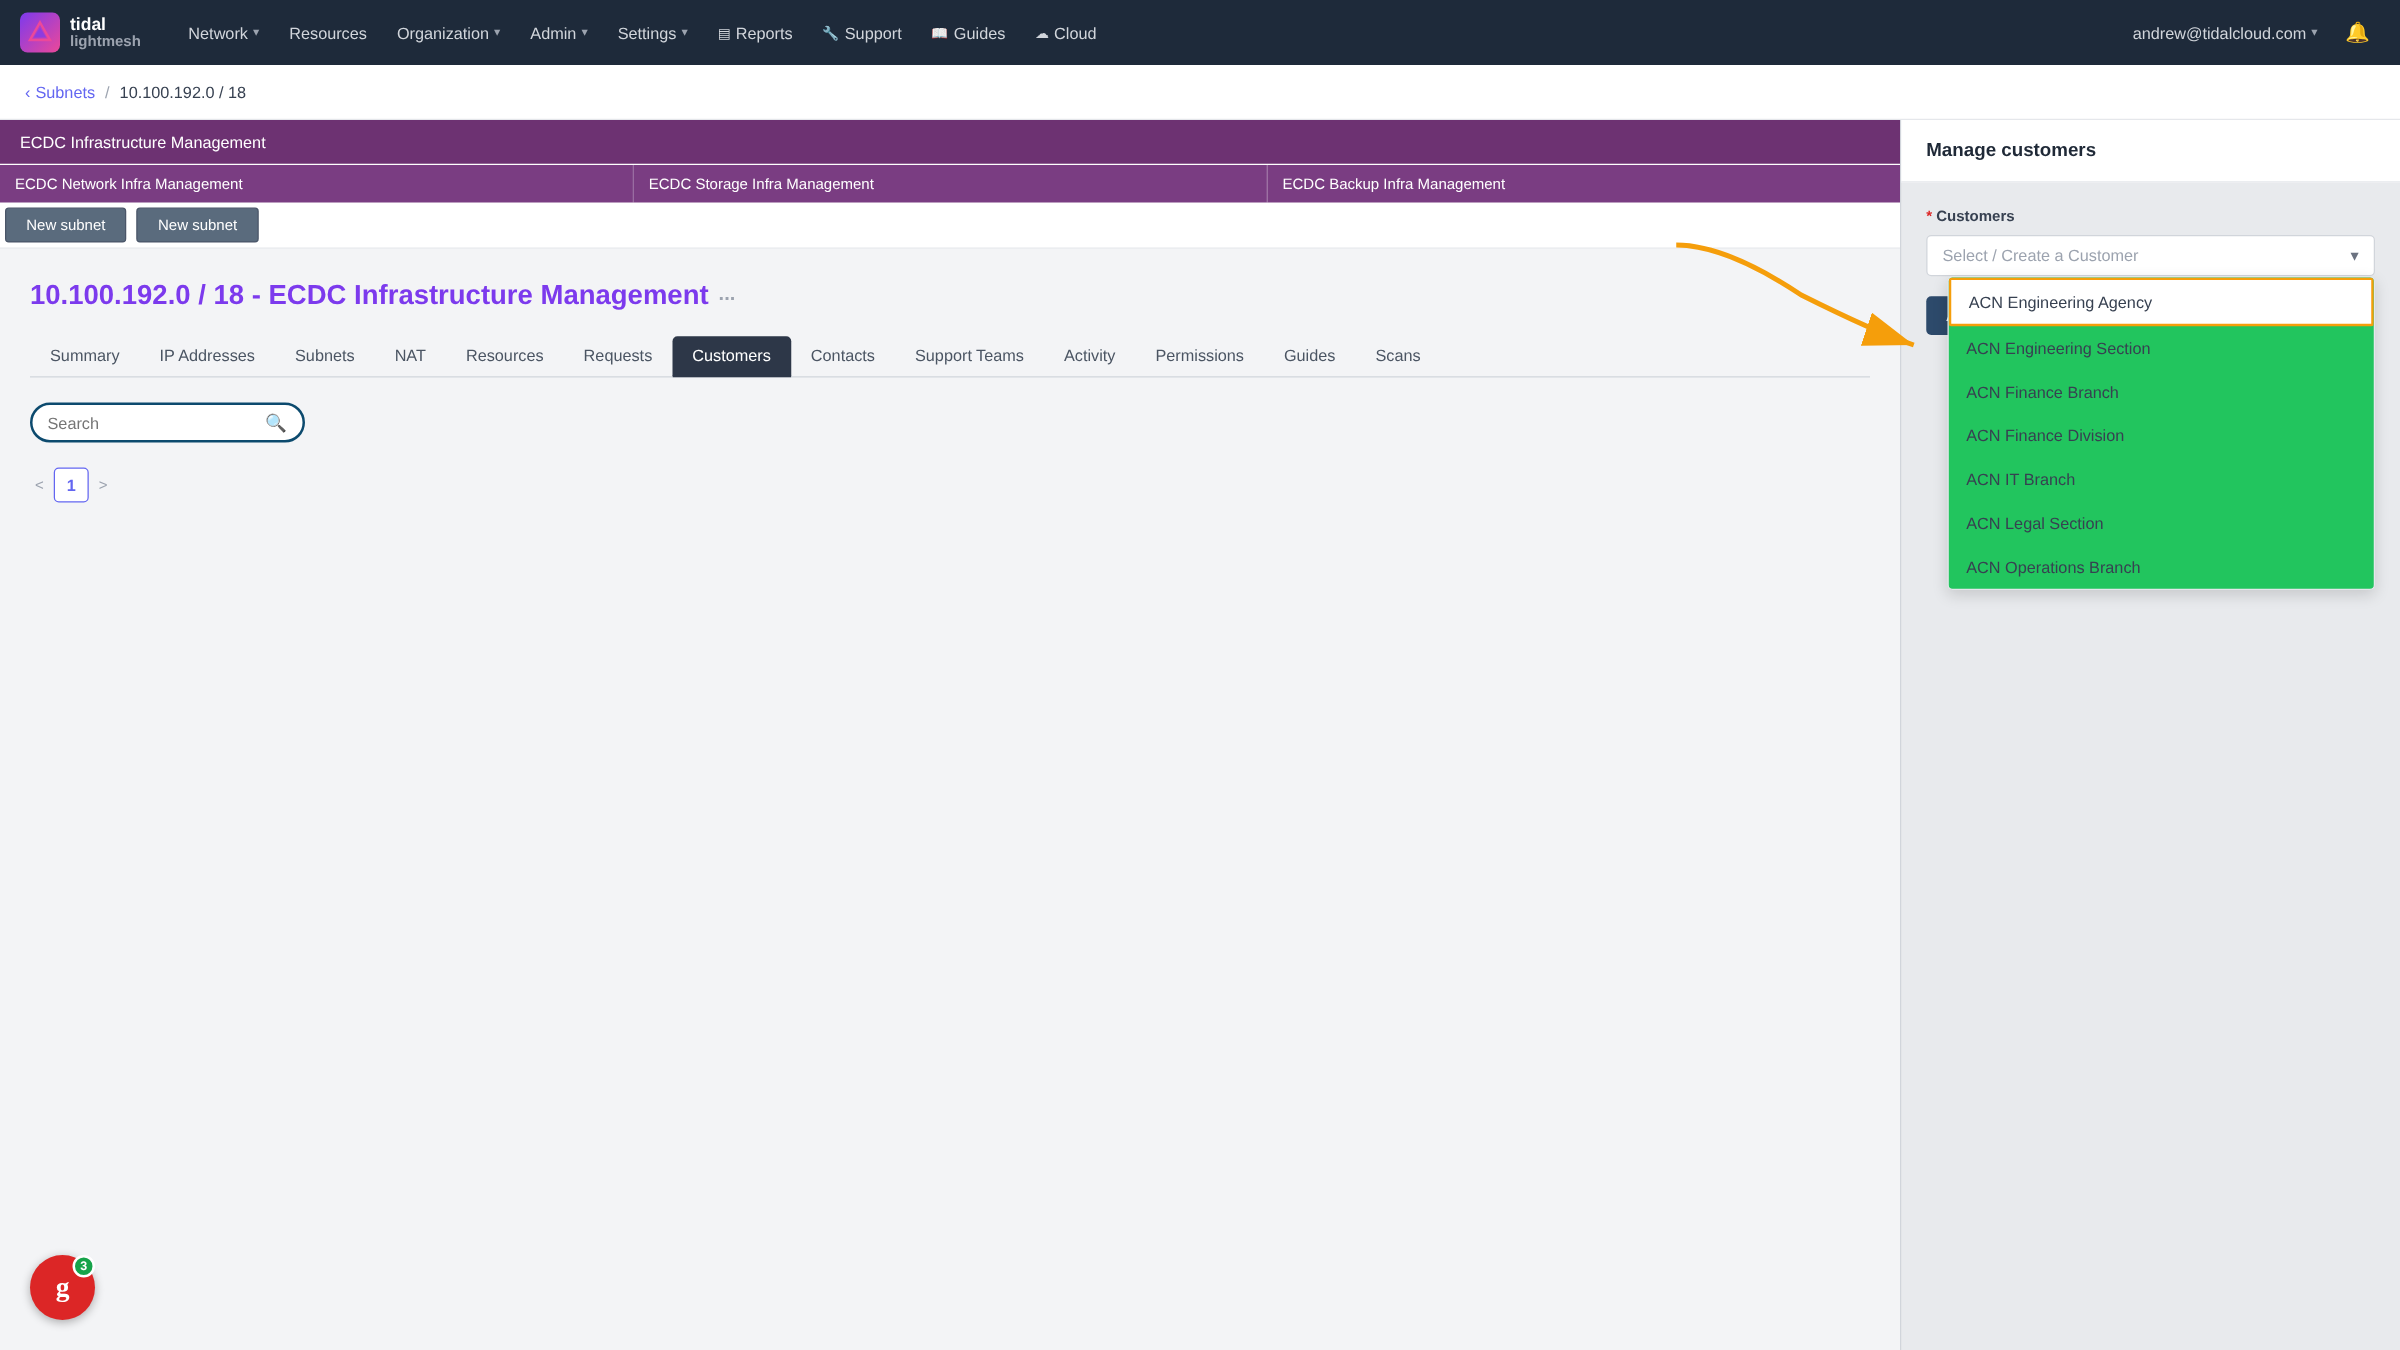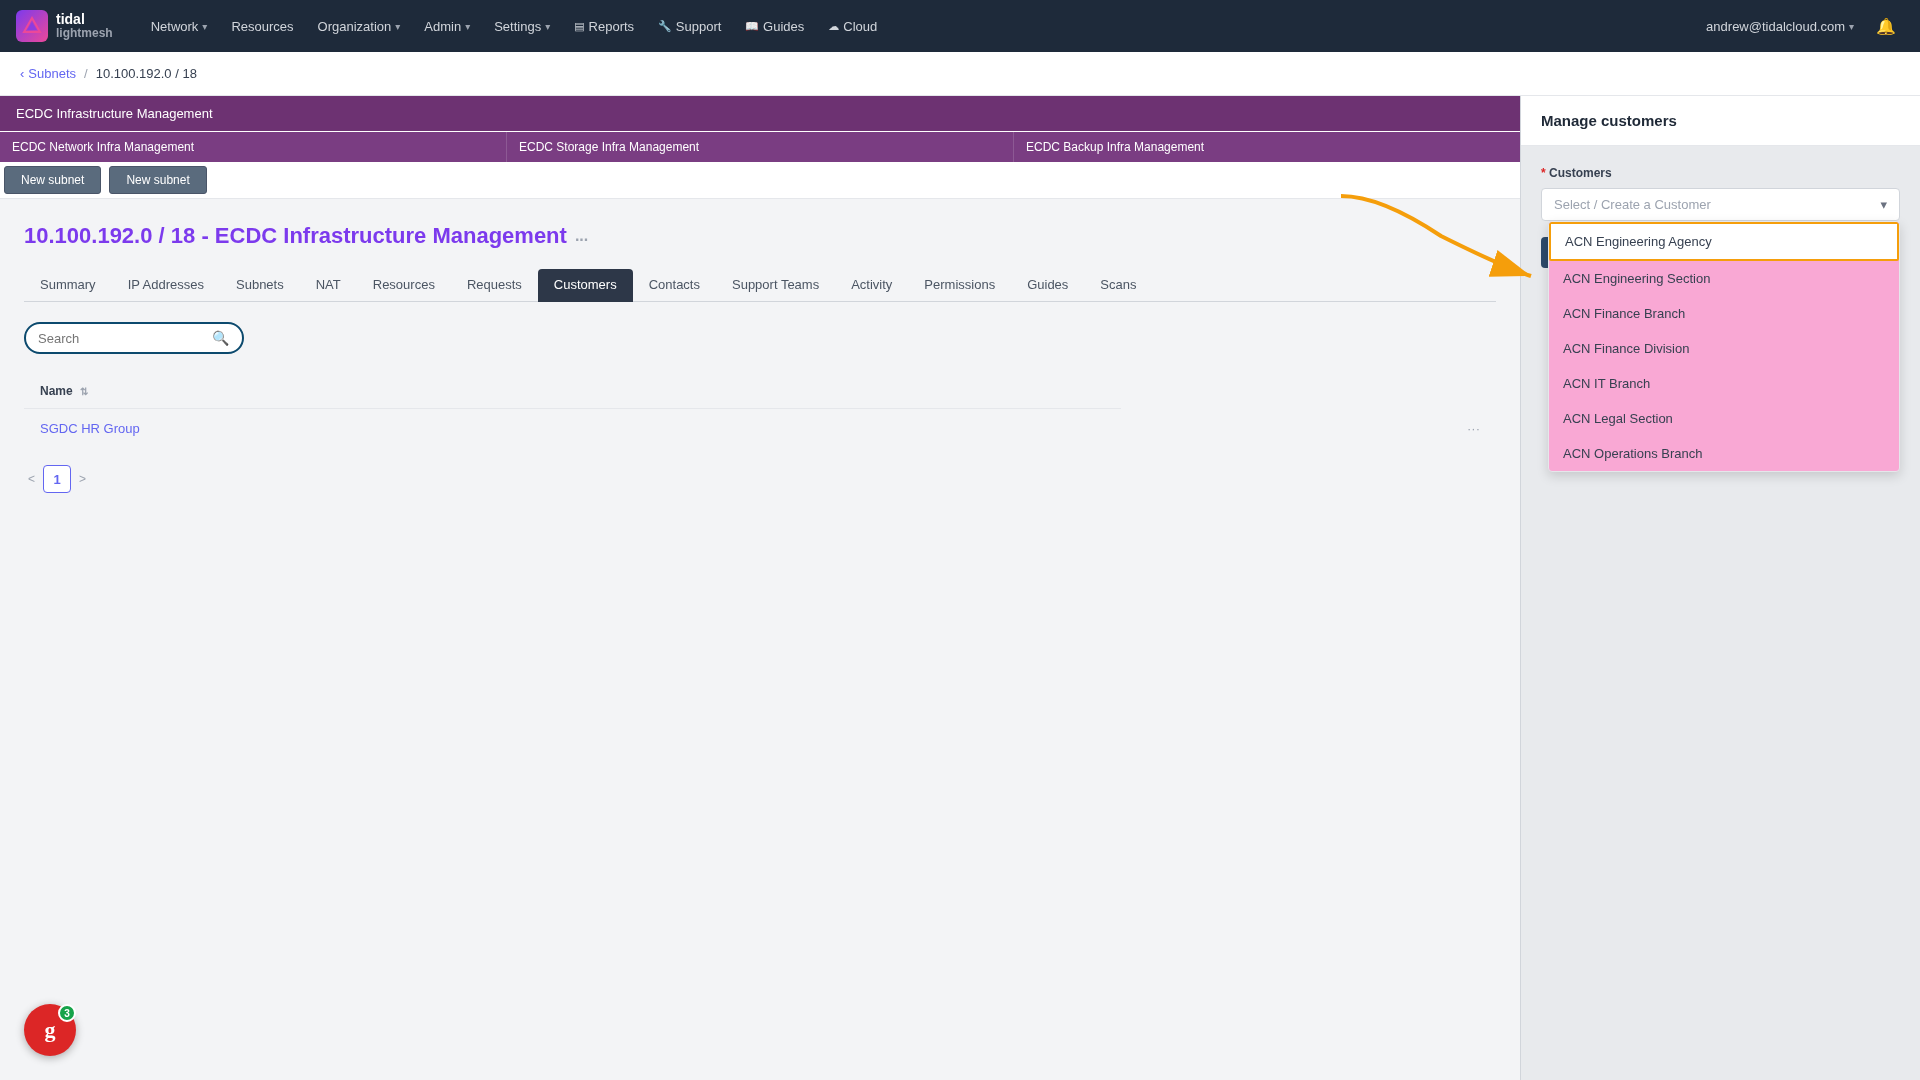--- a/index.html
+++ b/index.html
@@ -277,23 +277,23 @@
       color: #9ca3af;
       cursor: pointer;
       display: flex;
       align-items: center;
       justify-content: space-between;
     }
     .dropdown-chevron { color: #6b7280; }
     .dropdown-list {
       position: absolute;
       top: 100%;
-      left: 7px;
+      left: 17px;
       right: 0;
-      background: #f9a8d4;
+      background: #22c55e;
       border: 1px solid #e5e7eb;
       border-radius: 4px;
       box-shadow: 0 4px 12px rgba(0,0,0,0.15);
       z-index: 100;
       max-height: 300px;
       overflow-y: auto;
     }
     .dropdown-item {
       padding: 10px 14px;
       font-size: 13px;
@@ -473,40 +473,20 @@
         <div class="tab">Scans</div>
       </div>
 
       <div class="search-container">
         <div class="search-input-wrap">
           <input class="search-input" type="text" placeholder="Search" style="">
           <span class="search-icon-btn">🔍</span>
         </div>
       </div>
 
-      <table class="data-table">
-        <thead>
-          <tr>
-            <th>
-              <span>Name</span>
-              <span class="sort-icon">⇅</span>
-            </th>
-          </tr>
-        </thead>
-        <tbody>
-          <tr>
-            <td>
-              <a class="table-link">SGDC HR Group</a>
-            </td>
-            <td style="text-align:right;">
-              <span class="row-dots">···</span>
-            </td>
-          </tr>
-        </tbody>
-      </table>
 
       <div class="pagination">
         <span class="page-arrow">&lt;</span>
         <div class="page-btn active">1</div>
         <span class="page-arrow">&gt;</span>
       </div>
     </div>
   </div>
 
   <div class="right-panel">

